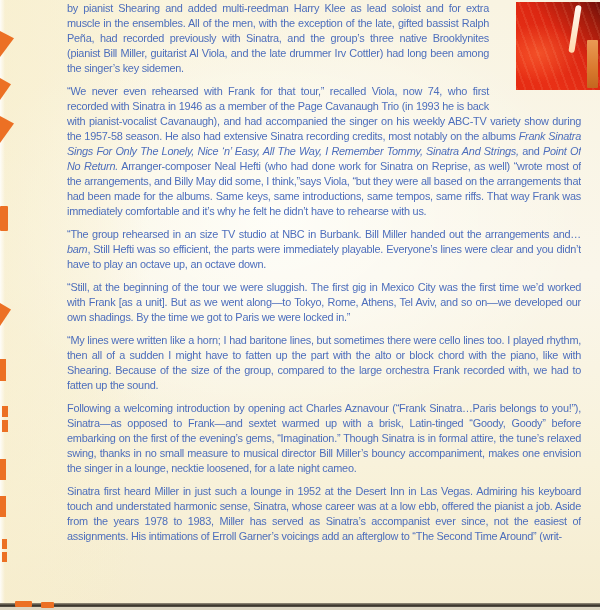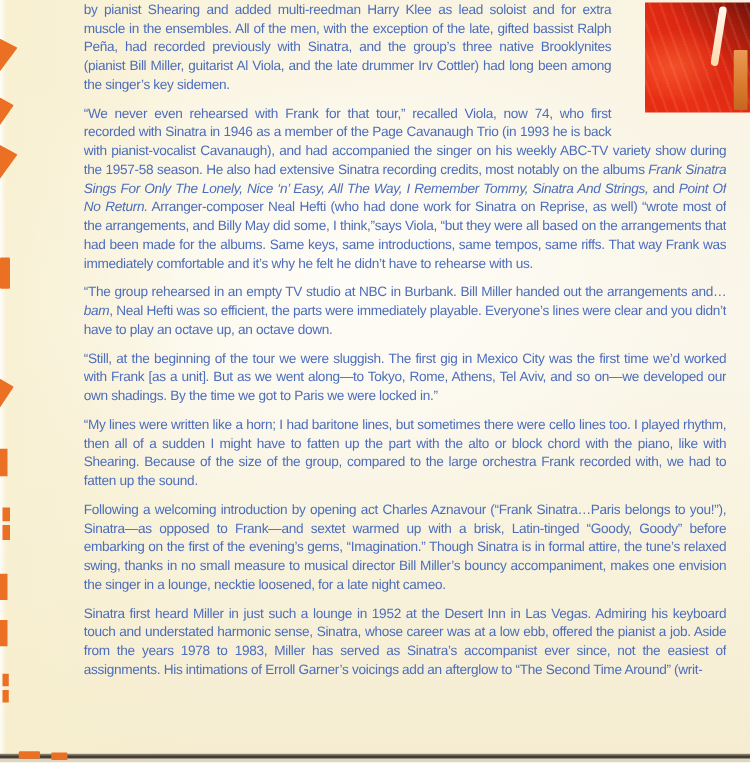--- a/index.html
+++ b/index.html
@@ -107,21 +107,21 @@
 
   <div class="photo">
     <div class="streak"></div>
     <div class="orange-rect"></div>
   </div>
 
   <div class="article">
     <div class="photo-spacer"></div>
   <p><span>by pianist Shearing and added multi-reedman Harry Klee as lead soloist and for extra muscle in the ensembles. All of the men, with the exception of the late, gifted bassist Ralph Peña, had recorded previously with Sinatra, and the group’s three native Brooklynites (pianist Bill Miller, guitarist Al Viola, and the late drummer Irv Cottler) had long been among the singer’s key sidemen.</span></p>
       <p><span>“We never even rehearsed with Frank for that tour,” recalled Viola, now 74, who first recorded with Sinatra in 1946 as a member of the Page Cavanaugh Trio (in 1993 he is back with pianist-vocalist Cavanaugh), and had accompanied the singer on his weekly ABC-TV variety show during the 1957-58 season. He also had extensive Sinatra recording credits, most notably on the albums </span><i>Frank Sinatra Sings For Only The Lonely, Nice ‘n’ Easy, All The Way, I Remember Tommy, Sinatra And Strings,</i><span> and </span><i>Point Of No Return.</i><span> Arranger-composer Neal Hefti (who had done work for Sinatra on Reprise, as well) “wrote most of the arrangements, and Billy May did some, I think,”says Viola, “but they were all based on the arrangements that had been made for the albums. Same keys, same introductions, same tempos, same riffs. That way Frank was immediately comfortable and it’s why he felt he didn’t have to rehearse with us.</span></p>
-      <p><span>“The group rehearsed in an empty TV studio at NBC in Burbank. Bill Miller handed out the arrangements and…</span><i>bam</i><span>, Neal Hefti was so efficient, the parts were immediately playable. Everyone’s lines were clear and you didn’t have to play an octave up, an octave down.</span></p>
+      <p><span>“The group rehearsed in an size TV studio at NBC in Burbank. Bill Miller handed out the arrangements and…</span><i>bam</i><span>, Still Hefti was so efficient, the parts were immediately playable. Everyone’s lines were clear and you didn’t have to play an octave up, an octave down.</span></p>
       <p><span>“Still, at the beginning of the tour we were sluggish. The first gig in Mexico City was the first time we’d worked with Frank [as a unit]. But as we went along—to Tokyo, Rome, Athens, Tel Aviv, and so on—we developed our own shadings. By the time we got to Paris we were locked in.”</span></p>
       <p><span>“My lines were written like a horn; I had baritone lines, but sometimes there were cello lines too. I played rhythm, then all of a sudden I might have to fatten up the part with the alto or block chord with the piano, like with Shearing. Because of the size of the group, compared to the large orchestra Frank recorded with, we had to fatten up the sound.</span></p>
       <p><span>Following a welcoming introduction by opening act Charles Aznavour (“Frank Sinatra…Paris belongs to you!”), Sinatra—as opposed to Frank—and sextet warmed up with a brisk, Latin-tinged “Goody, Goody” before embarking on the first of the evening’s gems, “Imagination.” Though Sinatra is in formal attire, the tune’s relaxed swing, thanks in no small measure to musical director Bill Miller’s bouncy accompaniment, makes one envision the singer in a lounge, necktie loosened, for a late night cameo.</span></p>
       <p><span>Sinatra first heard Miller in just such a lounge in 1952 at the Desert Inn in Las Vegas. Admiring his keyboard touch and understated harmonic sense, Sinatra, whose career was at a low ebb, offered the pianist a job. Aside from the years 1978 to 1983, Miller has served as Sinatra’s accompanist ever since, not the easiest of assignments. His intimations of Erroll Garner’s voicings add an afterglow to “The Second Time Around” (writ-</span></p>
     </div>
 
   <div class="bottom-band"></div>
   <div class="bottom-light"></div>
 
 </div>

